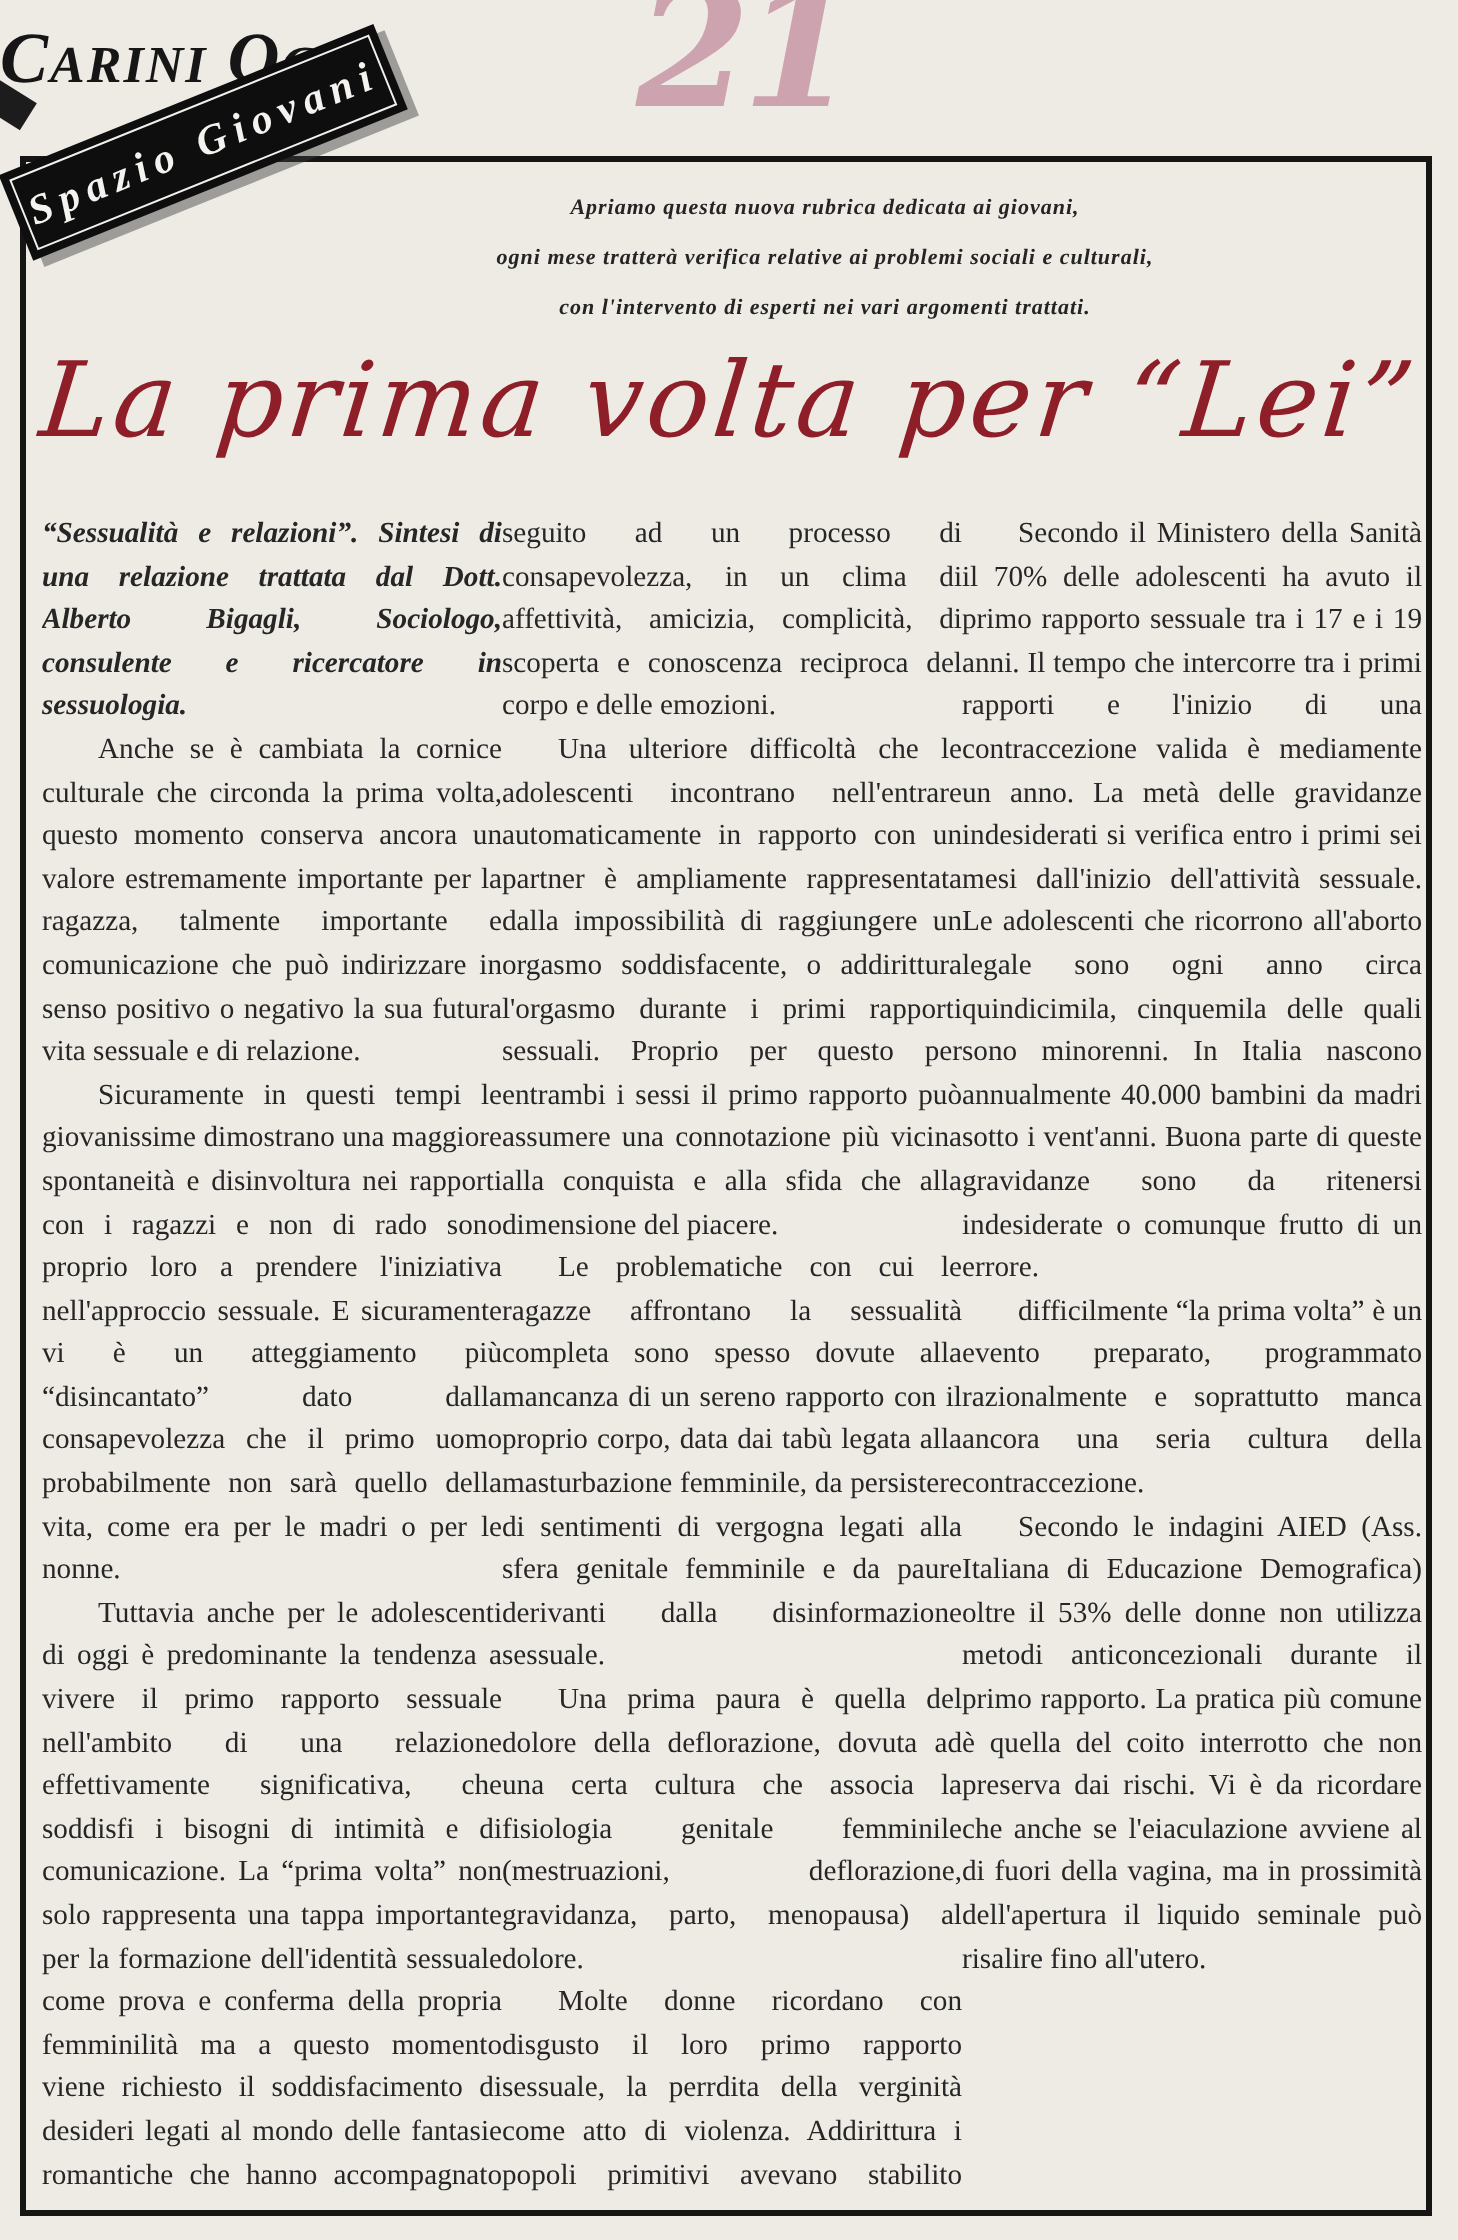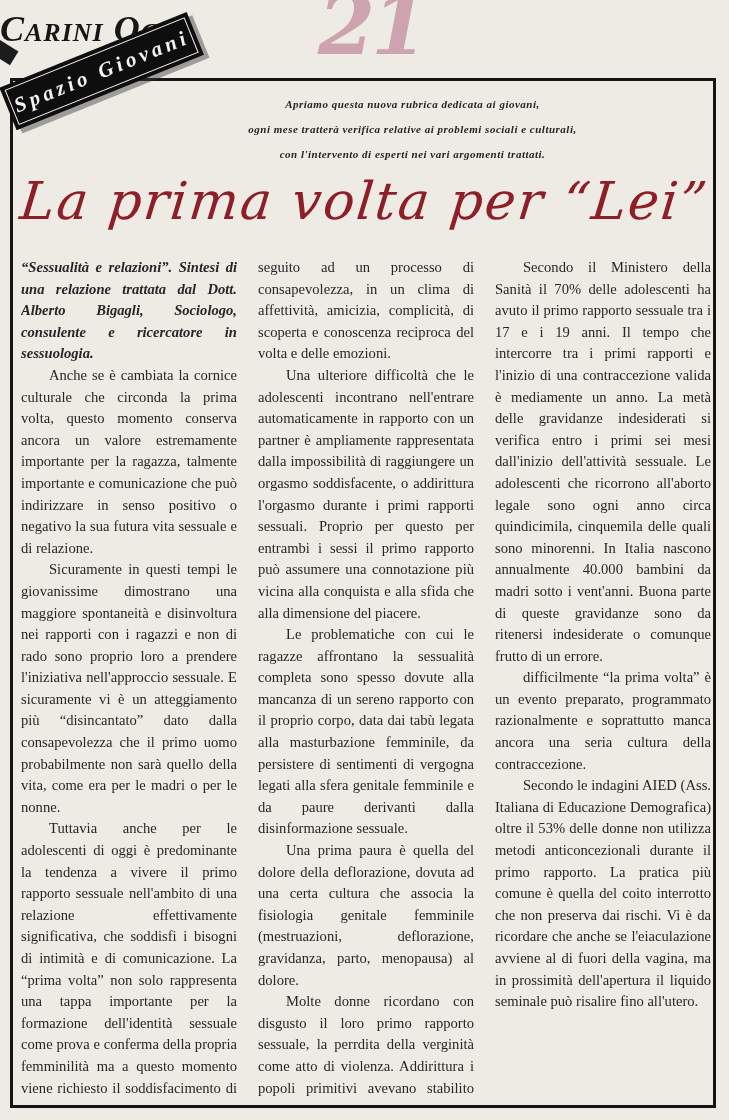--- a/index.html
+++ b/index.html
@@ -89,21 +89,21 @@
     font-style:italic;
     font-size:52px;line-height:86px;
     color:#8e1f28;
     letter-spacing:2px;
     transform:skewX(-6deg);
     white-space:nowrap;
   }
   
   .columns{
     position:absolute;left:21px;right:18px;top:257px;bottom:20px;
-    display:flex;gap:21px;
+    display:flex;gap:0;
   }
   .col{flex:1 1 0;overflow:hidden;}
   .col p{
     margin:0;
     font-size:14.6px;line-height:21.6px;
     text-align:justify;
     color:#262626;
     text-indent:28px;
   }
   .col p.lead{
@@ -146,21 +146,21 @@
 
     <div class="col">
       <p class="lead">“Sessualità e relazioni”. Sintesi di una relazione trattata dal Dott. Alberto Bigagli, Sociologo, consulente e ricercatore in sessuologia.</p>
       <p>Anche se è cambiata la cornice culturale che circonda la prima volta, questo momento conserva ancora un valore estremamente importante per la ragazza, talmente importante e comunicazione che può indirizzare in senso positivo o negativo la sua futura vita sessuale e di relazione.</p>
       <p>Sicuramente in questi tempi le giovanissime dimostrano una maggiore spontaneità e disinvoltura nei rapporti con i ragazzi e non di rado sono proprio loro a prendere l'iniziativa nell'approccio sessuale. E sicuramente vi è un atteggiamento più “disincantato” dato dalla consapevolezza che il primo uomo probabilmente non sarà quello della vita, come era per le madri o per le nonne.</p>
       <p>Tuttavia anche per le adolescenti di oggi è predominante la tendenza a vivere il primo rapporto sessuale nell'ambito di una relazione effettivamente significativa, che soddisfi i bisogni di intimità e di comunicazione. La “prima volta” non solo rappresenta una tappa importante per la formazione dell'identità sessuale come prova e conferma della propria femminilità ma a questo momento viene richiesto il soddisfacimento di desideri legati al mondo delle fantasie romantiche che hanno accompagnato gli anni della crescita e dello sviluppo, pieni di sogni ad occhi aperti.</p>
 
     </div>
 
     <div class="col">
-      <p class="noindent">seguito ad un processo di consapevolezza, in un clima di affettività, amicizia, complicità, di scoperta e conoscenza reciproca del volta e delle emozioni.</p>
+      <p class="noindent">seguito ad un processo di consapevolezza, in un clima di affettività, amicizia, complicità, di scoperta e conoscenza reciproca del corpo e delle emozioni.</p>
       <p>Una ulteriore difficoltà che le adolescenti incontrano nell'entrare automaticamente in rapporto con un partner è ampliamente rappresentata dalla impossibilità di raggiungere un orgasmo soddisfacente, o addirittura l'orgasmo durante i primi rapporti sessuali. Proprio per questo per entrambi i sessi il primo rapporto può assumere una connotazione più vicina alla conquista e alla sfida che alla dimensione del piacere.</p>
       <p>Le problematiche con cui le ragazze affrontano la sessualità completa sono spesso dovute alla mancanza di un sereno rapporto con il proprio corpo, data dai tabù legata alla masturbazione femminile, da persistere di sentimenti di vergogna legati alla sfera genitale femminile e da paure derivanti dalla disinformazione sessuale.</p>
       <p>Una prima paura è quella del dolore della deflorazione, dovuta ad una certa cultura che associa la fisiologia genitale femminile (mestruazioni, deflorazione, gravidanza, parto, menopausa) al dolore.</p>
       <p>Molte donne ricordano con disgusto il loro primo rapporto sessuale, la perrdita della verginità come atto di violenza. Addirittura i popoli primitivi avevano stabilito particolari rituali riguardanti la deflorazione, che si esigeva venisse compiuta da una persona diversa dal marito per evitare l'associazione tra questo atto, che poteva essere doloroso e vissuto in maniera estremamente negativa, ed una felice unione matrimoniale.</p>
 
     </div>
 
     <div class="col">
       <p>Secondo il Ministero della Sanità il 70% delle adolescenti ha avuto il primo rapporto sessuale tra i 17 e i 19 anni. Il tempo che intercorre tra i primi rapporti e l'inizio di una contraccezione valida è mediamente un anno. La metà delle gravidanze indesiderati si verifica entro i primi sei mesi dall'inizio dell'attività sessuale. Le adolescenti che ricorrono all'aborto legale sono ogni anno circa quindicimila, cinquemila delle quali sono minorenni. In Italia nascono annualmente 40.000 bambini da madri sotto i vent'anni. Buona parte di queste gravidanze sono da ritenersi indesiderate o comunque frutto di un errore.</p>
       <p>difficilmente “la prima volta” è un evento preparato, programmato razionalmente e soprattutto manca ancora una seria cultura della contraccezione.</p>

